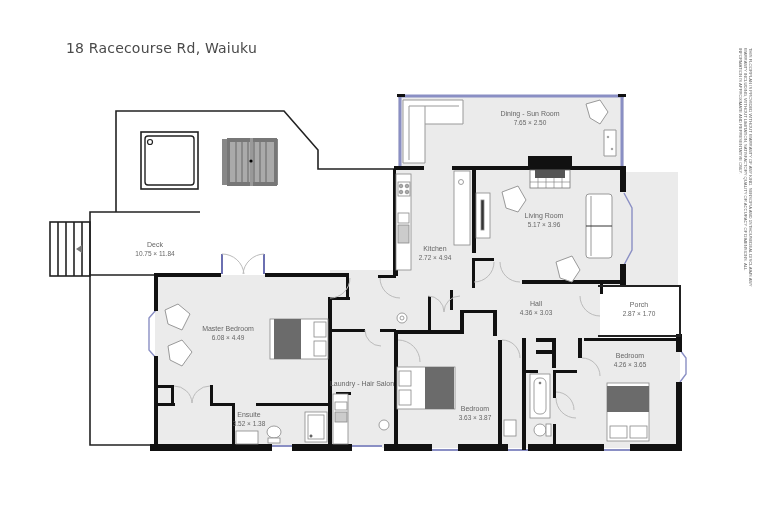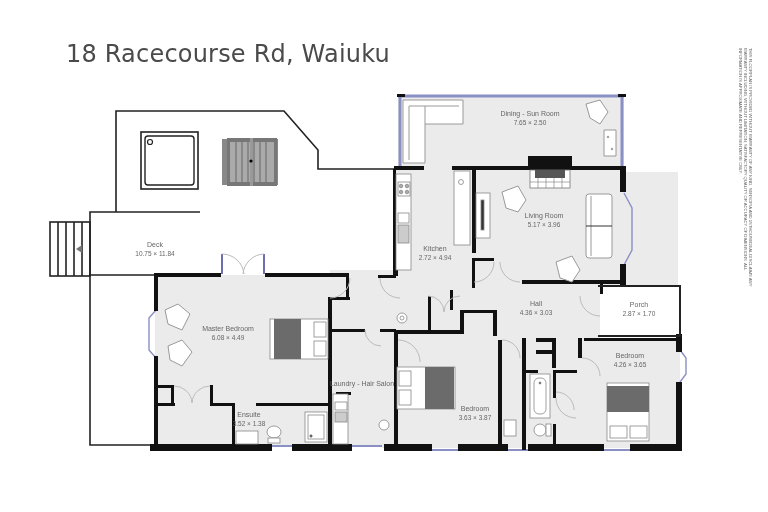--- a/index.html
+++ b/index.html
@@ -1,17 +1,17 @@
 <!DOCTYPE html>
 <html><head>
 <meta charset="utf-8">
 <style>
   html, body { margin: 0; padding: 0; background: #ffffff; }
   body { width: 768px; height: 512px; position: relative; overflow: hidden; font-family: "Liberation Sans", sans-serif; }
-  .title { position: absolute; left: 66px; top: 40px; font-size: 24px; color: #4a4a4a; letter-spacing: 0.2px; font-family: "DejaVu Sans", sans-serif; font-weight: normal; }
+  .title { position: absolute; left: 66px; top: 40px; font-size: 14px; color: #4a4a4a; letter-spacing: 0.2px; font-family: "DejaVu Sans", sans-serif; font-weight: normal; }
   .disclaimer { position: absolute; left: 733px; top: 48px; width: 20px; height: 245px; }
   .disclaimer-inner { position: absolute; left: 0; top: 0; transform-origin: top left; transform: translate(20px, 0) rotate(90deg); width: 245px; font-size: 4.2px; line-height: 5px; color: #666; text-transform: uppercase; font-family: "Liberation Sans", sans-serif; }
   svg { position: absolute; left: 0; top: 0; }
   .lbl { font-family: "Liberation Sans", sans-serif; font-size: 7px; fill: #666; text-anchor: middle; }
   .dim { font-family: "Liberation Sans", sans-serif; font-size: 6.5px; fill: #666; text-anchor: middle; }
 </style>
 </head>
 <body>
 
 <div class="title">18 Racecourse Rd, Waiuku</div>

